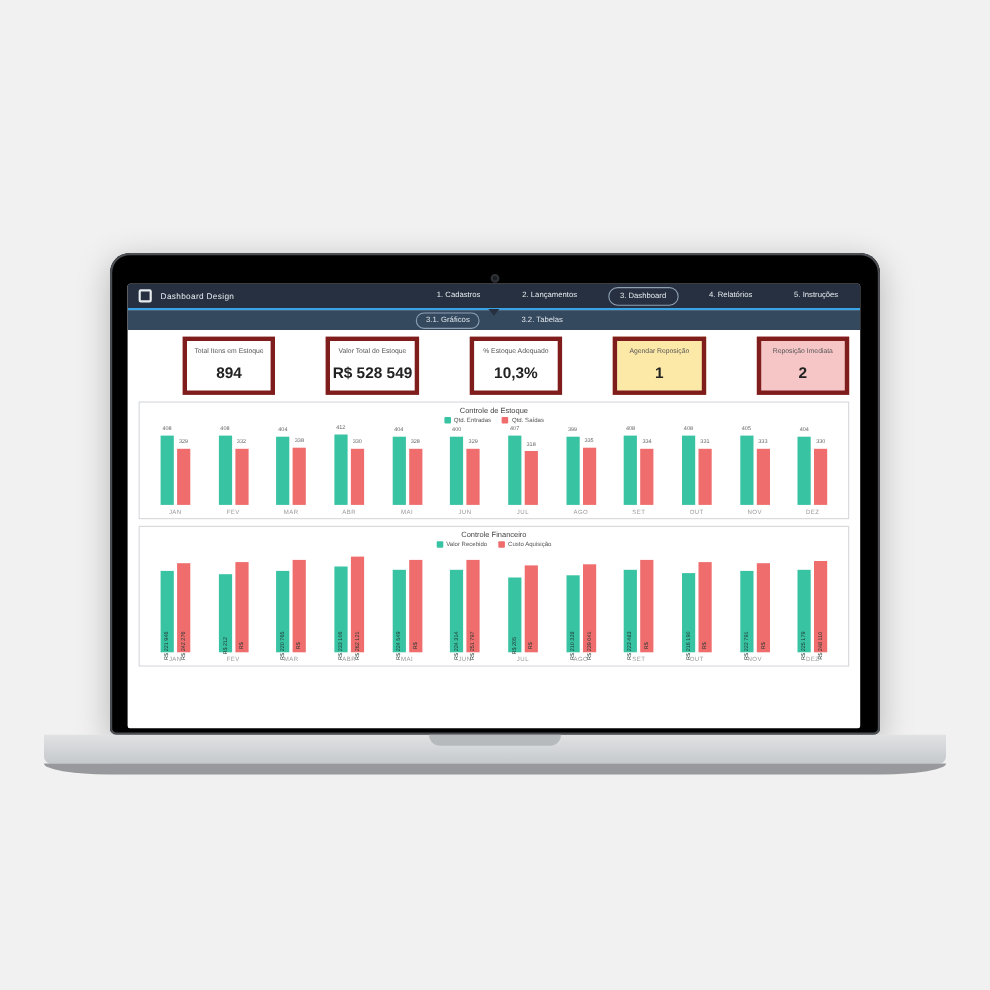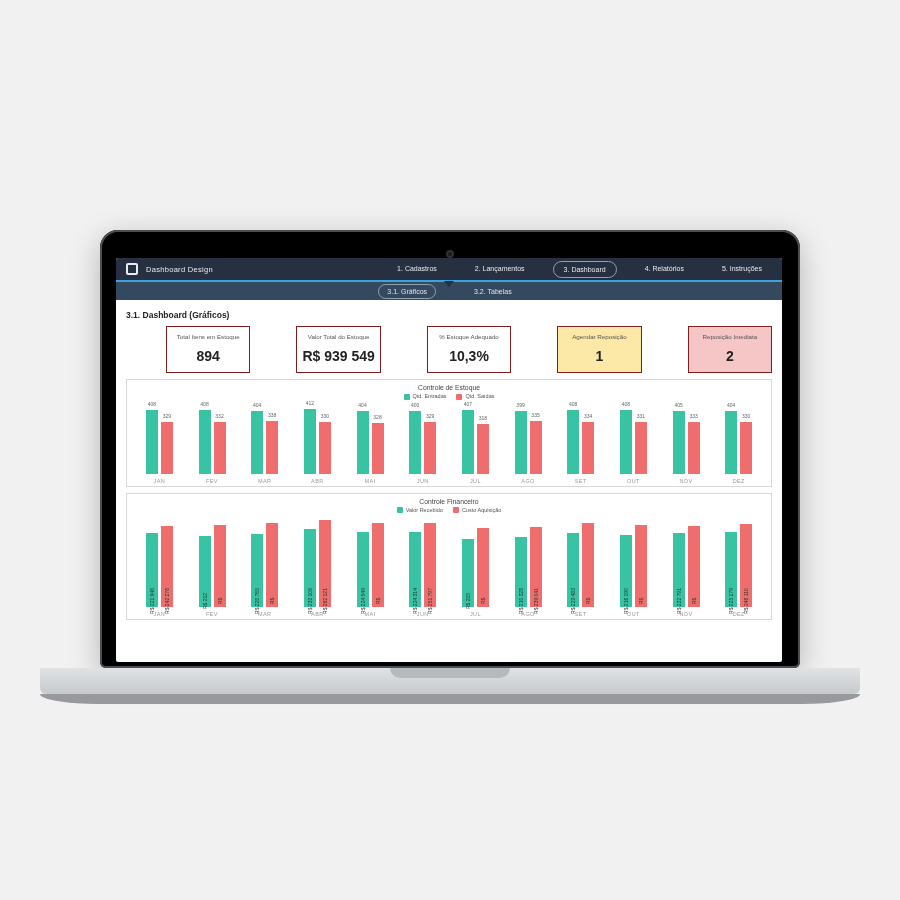--- a/index.html
+++ b/index.html
@@ -41,21 +41,21 @@
   .nav1 .active { border: 1px solid #8fa0b3; }
   .header2 { background: #34485e; color: #dfe6ec; height: 18px; display: flex; justify-content: center; align-items: center; gap: 30px; position: relative; }
   .header2 .tri { position: absolute; left: 50%; top: -1px; width: 0; height: 0; border-left: 5px solid transparent; border-right: 5px solid transparent; border-top: 6px solid #263041; transform: translateX(-50%); }
   .header2 span { padding: 3px 8px; border-radius: 8px; cursor: pointer; }
   .header2 .active { border: 1px solid #8fa0b3; }
 
   .content { padding: 6px 10px 0 10px; }
   .page-title { font-size: 8.5px; font-weight: bold; margin: 4px 0 6px 0; }
 
   .cards { display: flex; gap: 6px; margin-bottom: 6px; }
-  .card { flex: 1; border: 1px solid #7f1d1d; background: #fff; text-align: center; padding: 6px 2px 8px 2px; margin-left: 40px; }
+  .card { flex: 1; border: 4px solid #7f1d1d; background: #fff; text-align: center; padding: 6px 2px 8px 2px; margin-left: 40px; }
   .card-label { font-size: 6.2px; color: #555; margin-bottom: 8px; }
   .card-value { font-size: 14px; font-weight: 600; color: #222; }
   .card.warn { background: #fde9a7; }
   .card.danger { background: #f6c6c6; }
 
   .panel { border: 1px solid #d5d8dc; margin-bottom: 6px; padding: 4px 6px 2px 6px; }
   .panel-title { text-align: center; font-size: 6.8px; color: #444; }
   .legend { display: flex; justify-content: center; gap: 10px; font-size: 5.5px; color: #555; margin: 2px 0 4px 0; }
   .legend .sw { display: inline-block; width: 6px; height: 6px; margin-right: 3px; vertical-align: middle; border-radius: 1px; }
   .green .sw { background: #38c3a3; }
@@ -95,30 +95,29 @@
                 <span>5. Instruções</span>
               </div>
           </div>
           <div class="header2">
             <div class="tri"></div>
             <span class="active">3.1. Gráficos</span>
             <span>3.2. Tabelas</span>
           </div>
 
           <div class="content">
-            <div class="page-title">3.1. Dashboard (Gráficos)</div>
 
             <div class="cards" id="cards">
                 <div class="card">
                   <div class="card-label">Total Itens em Estoque</div>
                   <div class="card-value">894</div>
                 </div>
                 <div class="card">
                   <div class="card-label">Valor Total do Estoque</div>
-                  <div class="card-value">R$ 939 549</div>
+                  <div class="card-value">R$ 528 549</div>
                 </div>
                 <div class="card">
                   <div class="card-label">% Estoque Adequado</div>
                   <div class="card-value">10,3%</div>
                 </div>
                 <div class="card warn">
                   <div class="card-label">Agendar Reposição</div>
                   <div class="card-value">1</div>
                 </div>
                 <div class="card danger">

